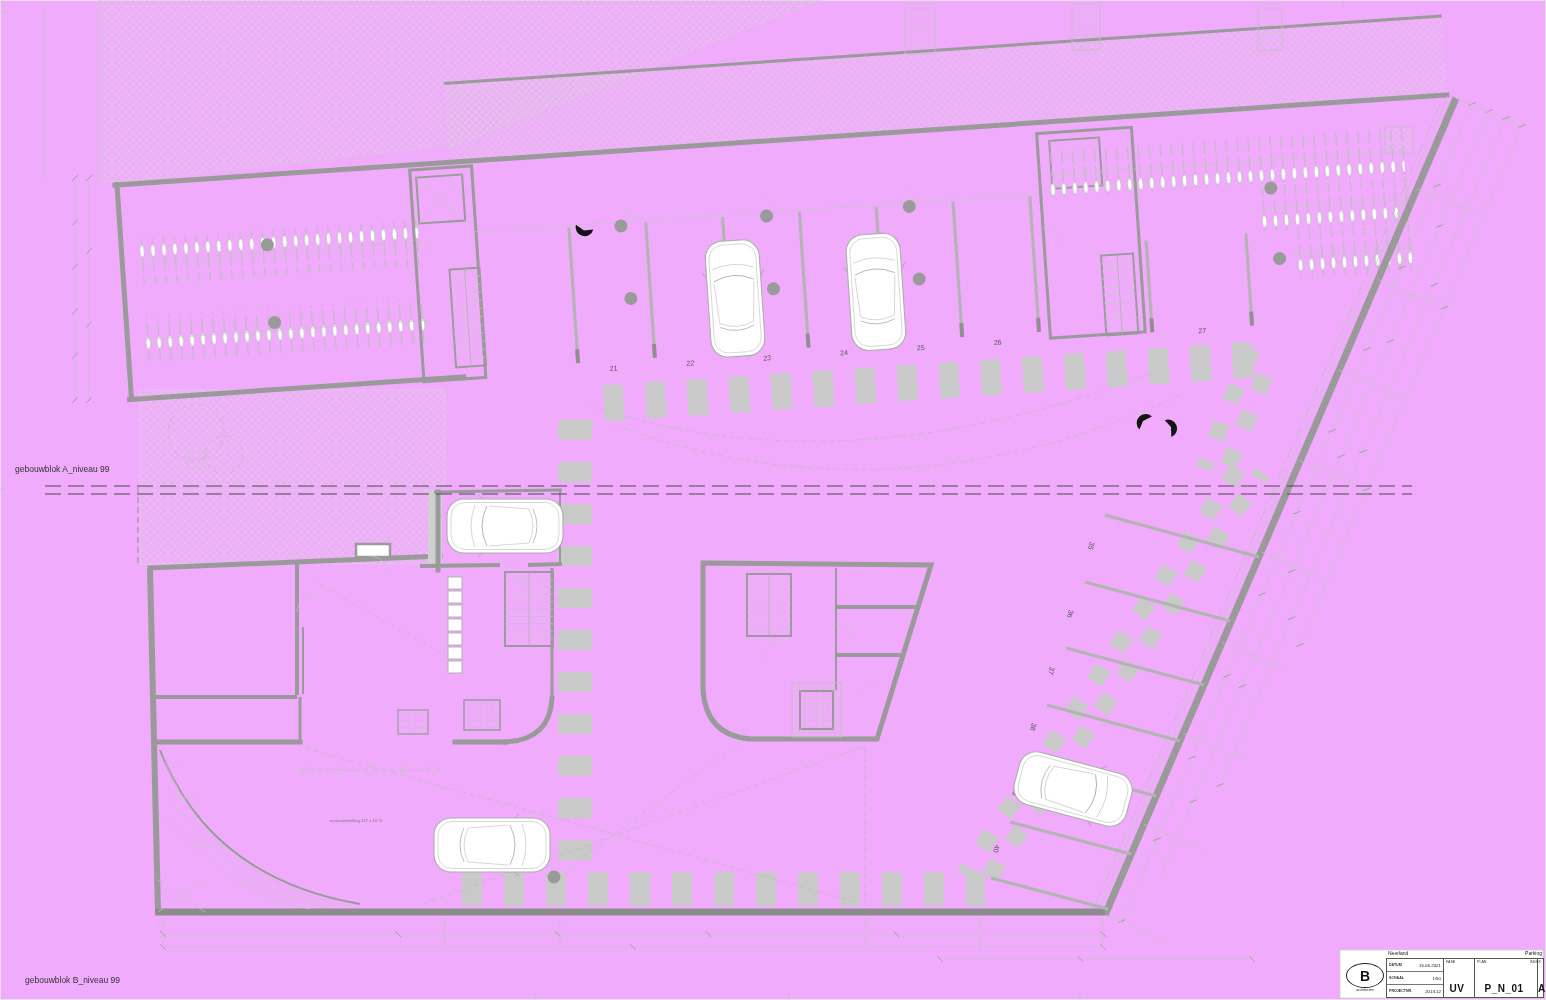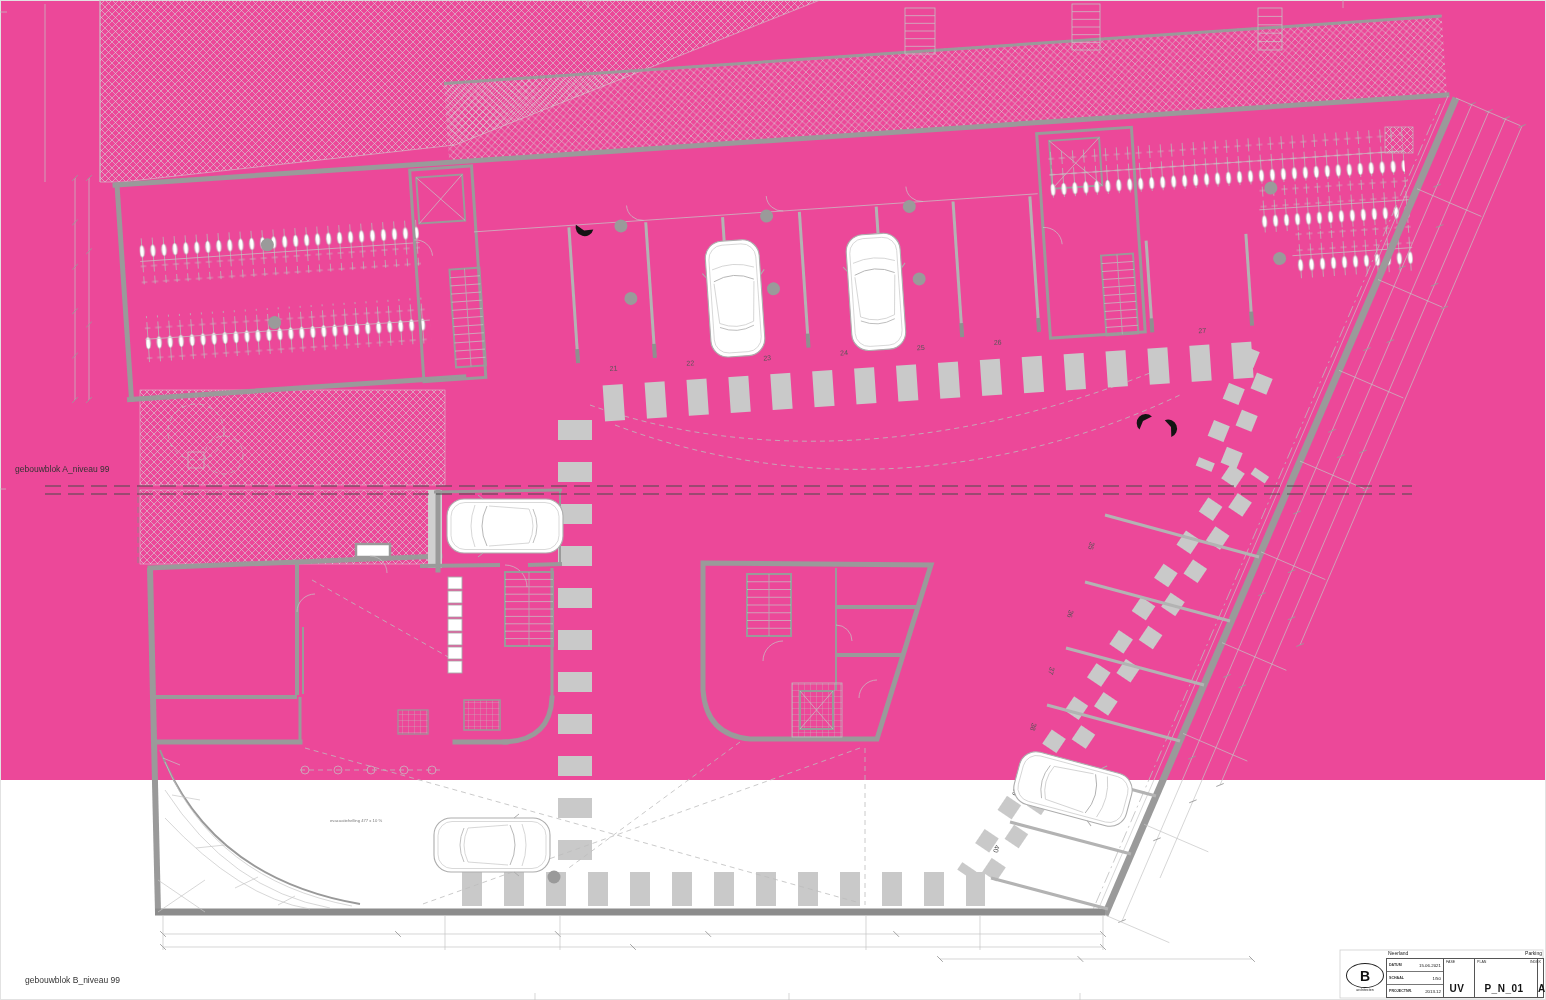--- a/index.html
+++ b/index.html
@@ -1,21 +1,21 @@
 <!DOCTYPE html>
 <html><head>
 <meta charset="utf-8">
 <style>
   :root{
     --wall:#9a9a9a; --wall-dark:#8c8c8c; --thin:#c2c2c2; --stripe:#c9c9c9;
     --hatchline:#d6d6d6; --text:#444; --match:#4a4a4a;
   }
   html,body{margin:0;padding:0;background:#fff;width:1546px;height:1000px;
     font-family:"Liberation Sans", sans-serif; overflow:hidden;}
-  #sheet{position:relative;width:1546px;height:780px;background:#ec4899;}
+  #sheet{position:relative;width:1546px;height:1000px;background:#f0abfc;}
   svg{position:absolute;left:0;top:0;}
   .plan-label{position:absolute;font-size:8.5px;color:#333;white-space:nowrap;}
   .dim{stroke:#c4c4c4;stroke-width:0.7;fill:none}
   .dimt{stroke:#9a9a9a;stroke-width:0.9}
   .thin{stroke:#c6c6c6;stroke-width:0.7;fill:none}
   .wall{stroke:var(--wall);stroke-width:5;fill:none;stroke-linecap:square}
   .wall4{stroke:var(--wall);stroke-width:4;fill:none}
   .wall3{stroke:var(--wall);stroke-width:3;fill:none}
   .wall2{stroke:var(--wall);stroke-width:2;fill:none}
   .dash{stroke:#bdbdbd;stroke-width:0.8;fill:none;stroke-dasharray:5 4}

